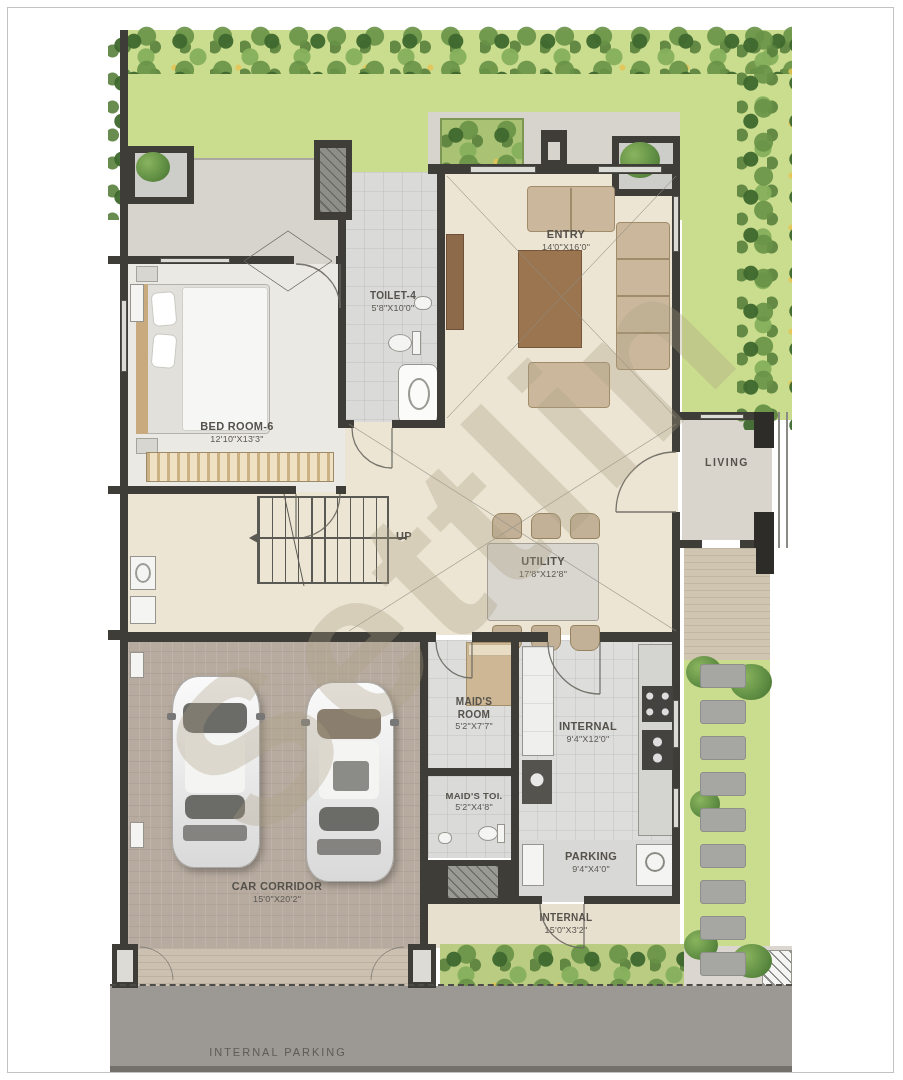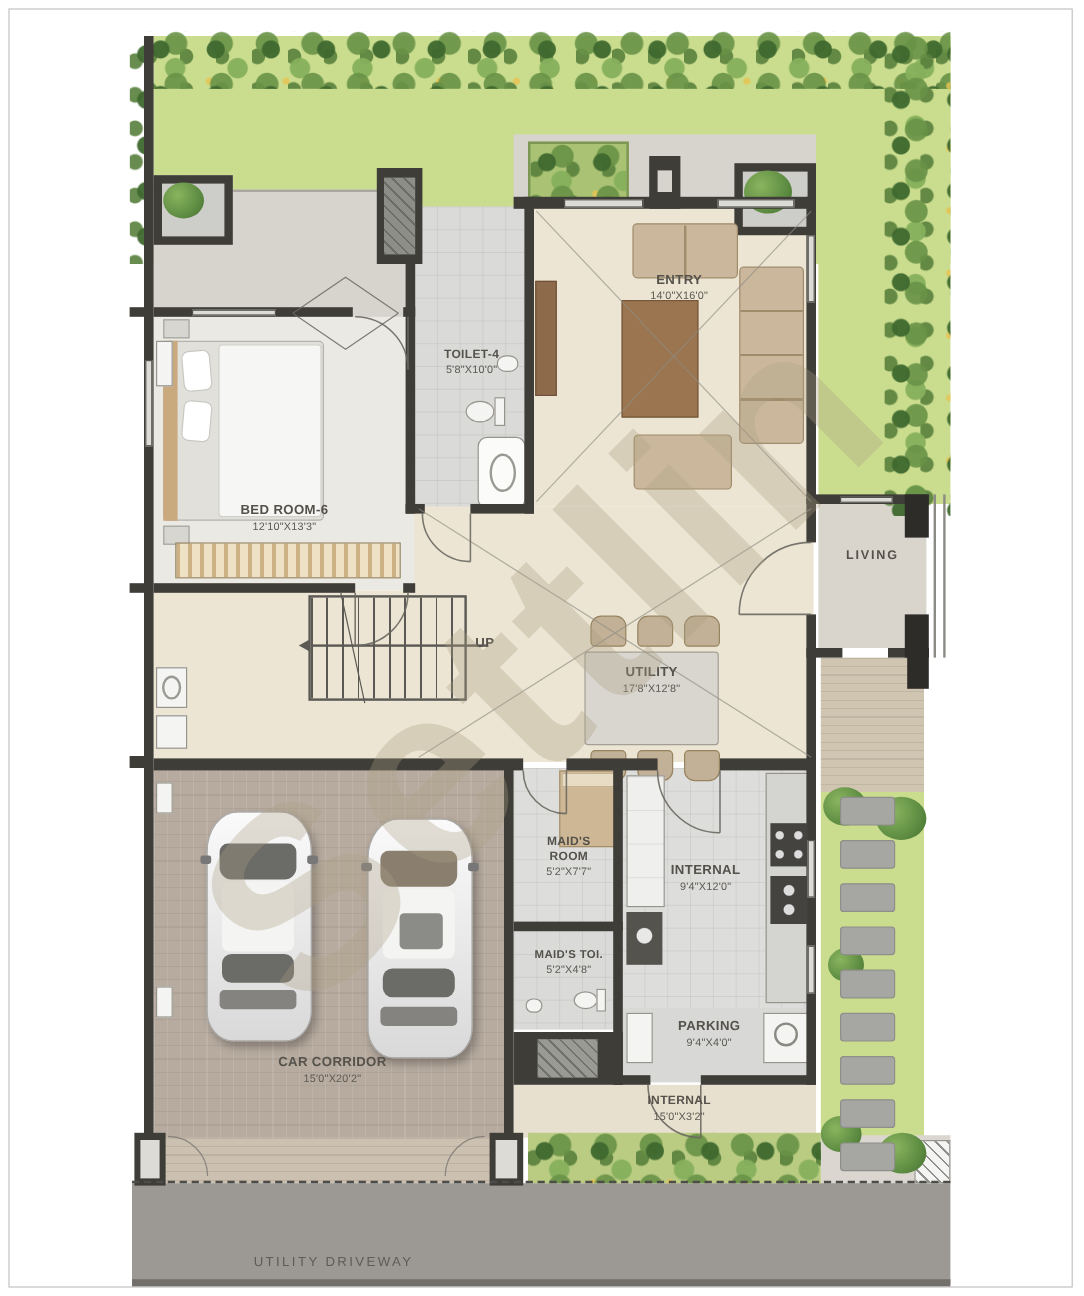--- a/index.html
+++ b/index.html
@@ -329,20 +329,20 @@
     <span class="dims">15'0"X20'2"</span>
   </div>
   <div class="lbl" style="left:566px;top:924px;font-size:10px;">
     <span>INTERNAL</span>
     <span class="dims">15'0"X3'2"</span>
   </div>
   <div class="lbl" style="left:404px;top:537px;">
     <span>UP</span>
   </div>
   <div class="lbl" style="left:278px;top:1053px;font-weight:400;letter-spacing:2px;color:#5f5c58;">
-    <span>UTILITY DRIVEWAY</span>
+    <span>INTERNAL PARKING</span>
   </div>
 
   <div id="watermark">
     <span>Settlin</span>
   </div>
 
 </div>
 
 </body></html>

